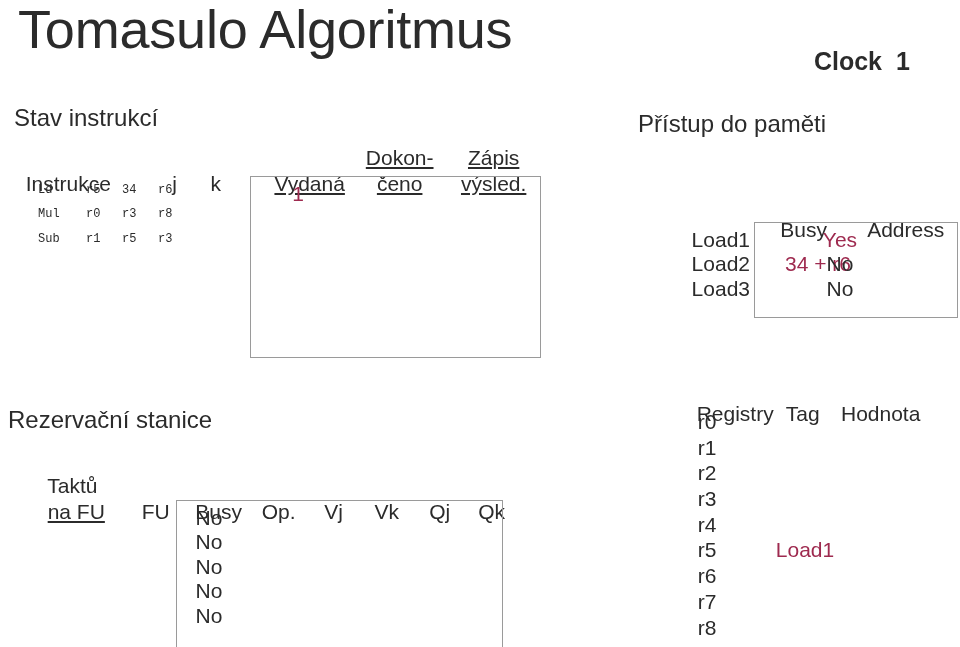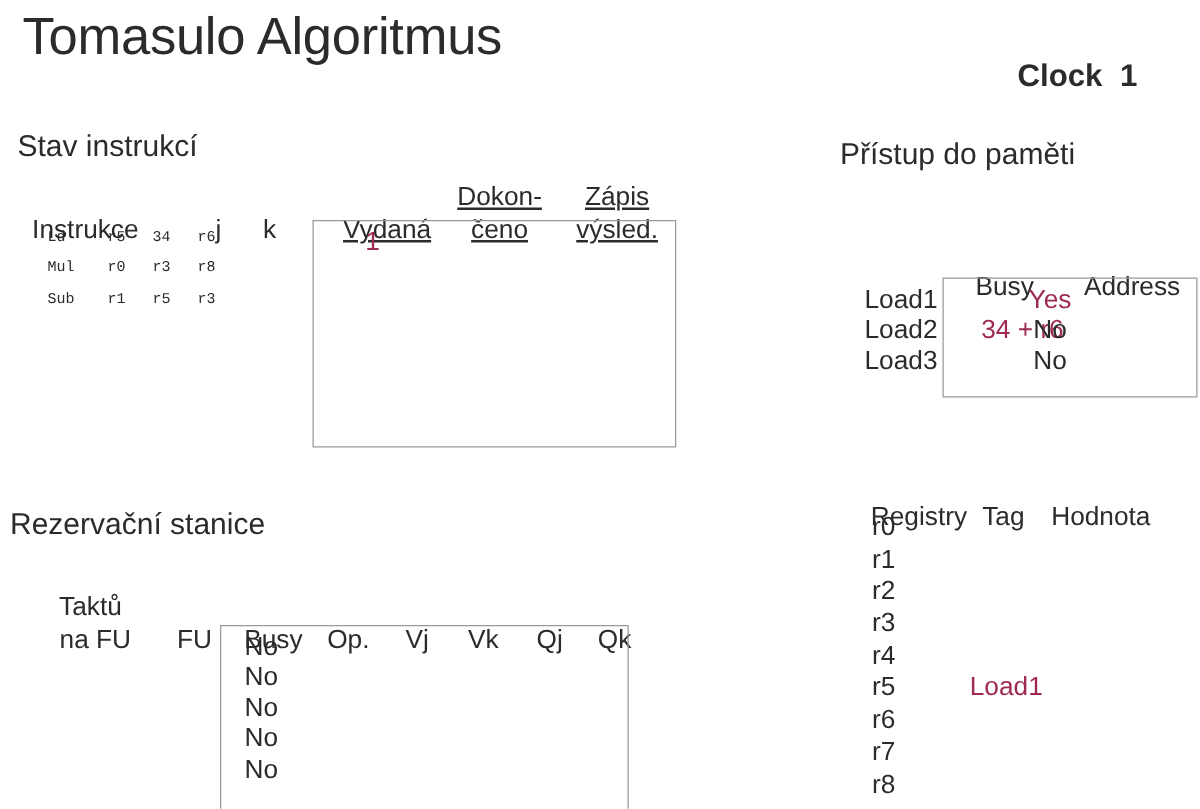--- a/index.html
+++ b/index.html
@@ -16,21 +16,21 @@
     color: #231f20;
     -webkit-font-smoothing: antialiased;
   }
   .abs { position: absolute; }
   .nowrap { white-space: pre; }
 
   
   #slide-title {
     left: 18px;
     top: 4px;
-    font-size: 42px;
+    font-size: 54px;
     line-height: 50px;
     color: #2b2b2b;
     letter-spacing: -0.2px;
   }
   #clock-label {
     left: 800px;
     top: 16px;
     font-size: 25px;
     line-height: 30px;
     color: #2b2b2b;
@@ -38,21 +38,21 @@
   }
 
   
   .section-heading {
     font-size: 24px;
     line-height: 28px;
     color: #2b2b2b;
   }
   #instr-status-heading { left: 14px; top: 104px; }
   #res-station-heading  { left: 8px;  top: 406px; }
-  #memory-heading       { left: 638px; top: 110px; margin-left: 34px; }
+  #memory-heading       { left: 638px; top: 110px; }
 
   
   .col-head {
     font-size: 21px;
     line-height: 25px;
     color: #2b2b2b;
   }
 
   
   .mono {
@@ -107,21 +107,21 @@
   .isc3 { width: 104px; }
 
   
   #issue-col { left: 250px; top: 182px; width: 96px; }
   .issue-cell { height: 24.4px; text-align: center; }
 
   
   #rs-head-top { left: 36px; top: 448px; }
   #rs-head-bot { left: 36px; top: 474px; }
   #rs-head-bot span { display:inline-block; text-align:center; }
-  .rsh-nafu  { width: 76px; text-align:left !important; }
+  .rsh-nafu  { width: 76px; text-align:left !important;text-decoration:underline; }
   .rsh-fu    { width: 64px; }
   .rsh-busy  { width: 62px; }
   .rsh-op    { width: 58px; }
   .rsh-vj    { width: 52px; }
   .rsh-vk    { width: 54px; }
   .rsh-qj    { width: 52px; }
   .rsh-qk    { width: 52px; }
 
   #rs-busy-col { left: 178px; top: 506px; width: 62px; }
   .rs-cell { height: 24.4px; text-align: center; }

